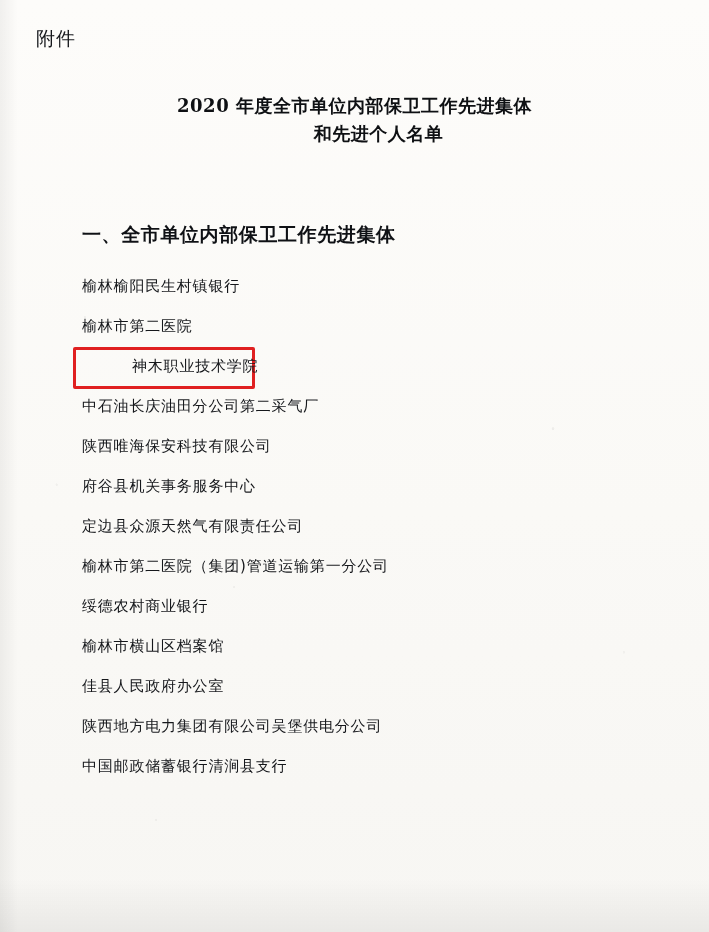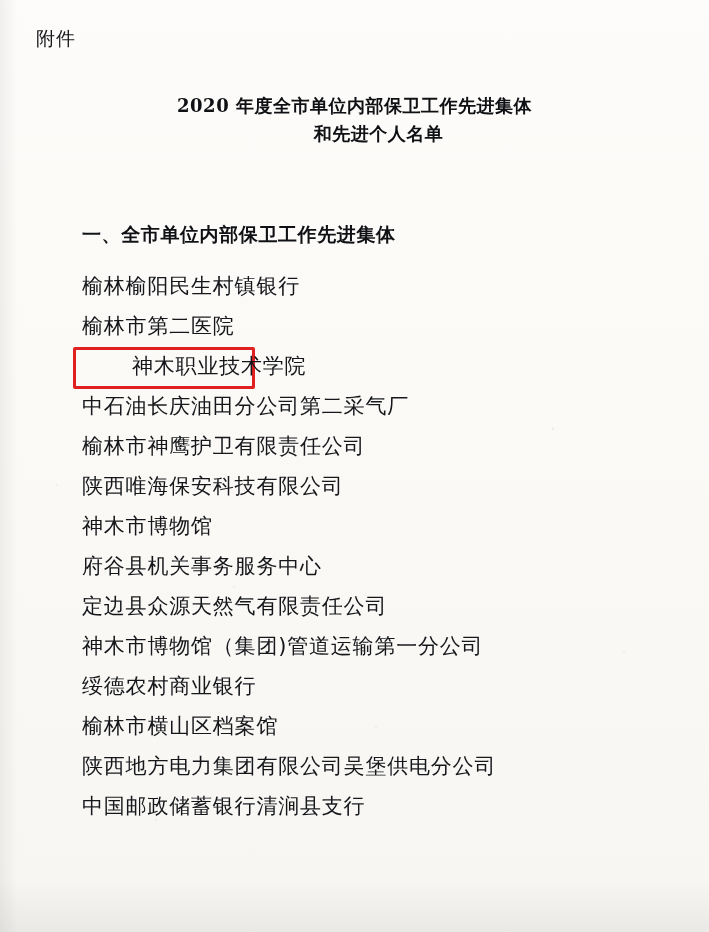--- a/index.html
+++ b/index.html
@@ -73,21 +73,21 @@
     color: #0f1115;
     font-family: Liberation Mono, monospace;
   }
   .list {
     position: absolute;
     left: 82px;
     top: 266px;
     right: 30px;
   }
   .list-item {
-    font-size: 21px;
+    font-size: 15px;
     line-height: 1.0;
     height: 40px;
     display: flex;
     align-items: center;
     letter-spacing: 0.8px;
     color: #15171b;
     font-family: "DejaVu Sans", "Liberation Sans", sans-serif;
     position: relative;
   }
   .list-item .txt {
@@ -152,42 +152,39 @@
         <span class="txt">榆林市第二医院</span>
       </div>
       <div class="list-item highlighted">
         <div class="hl-box" style="border-color: rgb(224, 32, 32); width: 176.406px;"></div>
         <span class="txt">神木职业技术学院</span>
       </div>
       <div class="list-item">
         <span class="txt">中石油长庆油田分公司第二采气厂</span>
       </div>
       <div class="list-item">
-        <span class="txt">榆林市神鹰护卫有限责任公司</span>
-      </div>
-      <div class="list-item">
         <span class="txt">陕西唯海保安科技有限公司</span>
-      </div>
-      <div class="list-item">
-        <span class="txt">神木市博物馆</span>
       </div>
       <div class="list-item">
         <span class="txt">府谷县机关事务服务中心</span>
       </div>
       <div class="list-item">
         <span class="txt">定边县众源天然气有限责任公司</span>
       </div>
       <div class="list-item">
-        <span class="txt">神木市博物馆（集团)管道运输第一分公司</span>
+        <span class="txt">榆林市第二医院（集团)管道运输第一分公司</span>
       </div>
       <div class="list-item">
         <span class="txt">绥德农村商业银行</span>
       </div>
       <div class="list-item">
         <span class="txt">榆林市横山区档案馆</span>
+      </div>
+      <div class="list-item">
+        <span class="txt">佳县人民政府办公室</span>
       </div>
       <div class="list-item">
         <span class="txt">陕西地方电力集团有限公司吴堡供电分公司</span>
       </div>
       <div class="list-item">
         <span class="txt">中国邮政储蓄银行清涧县支行</span>
       </div>
     </div>
 
   <div class="edge-left"></div>

